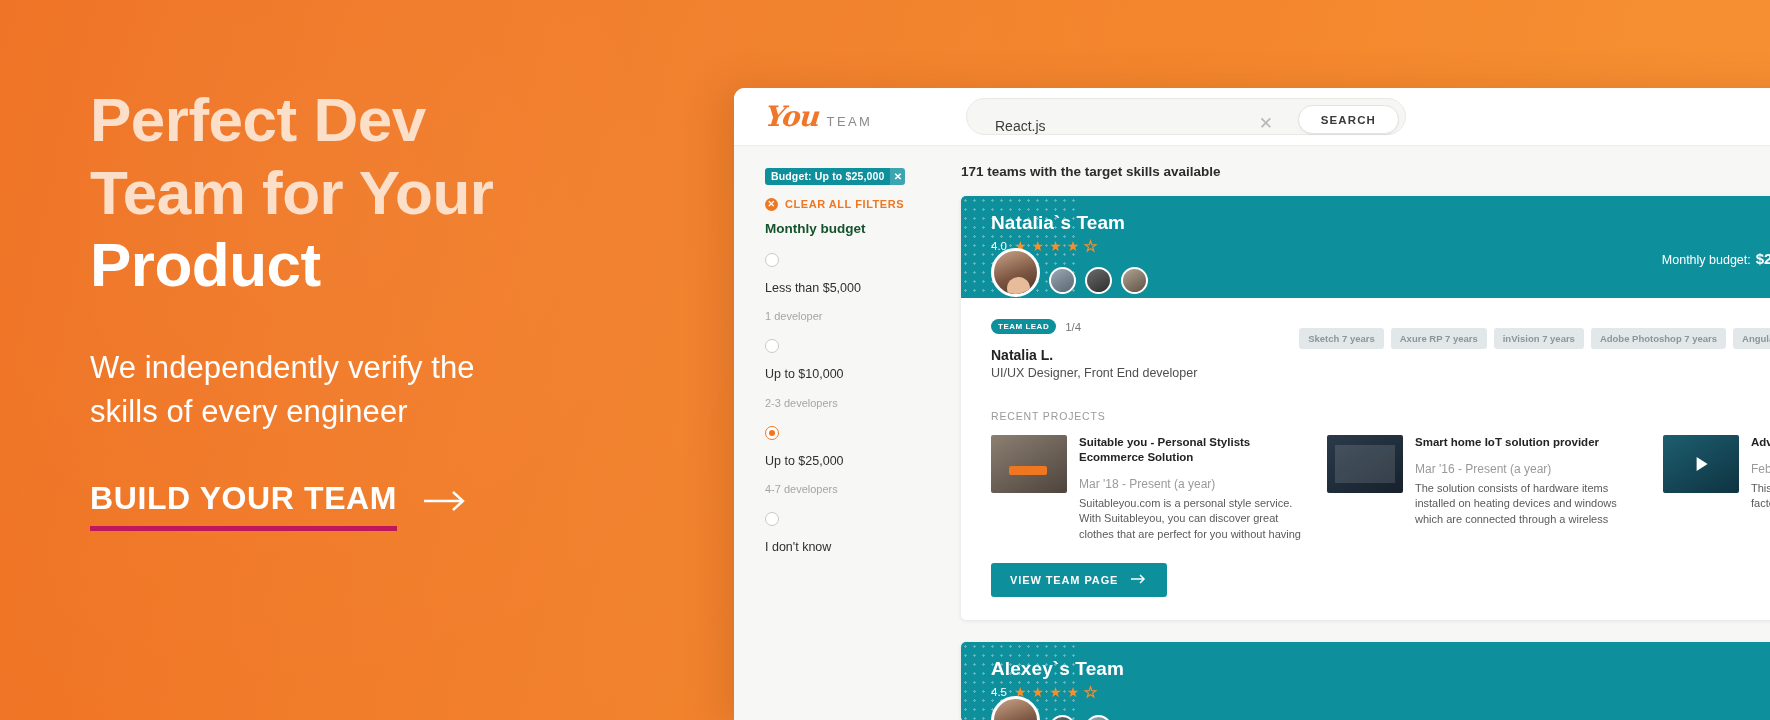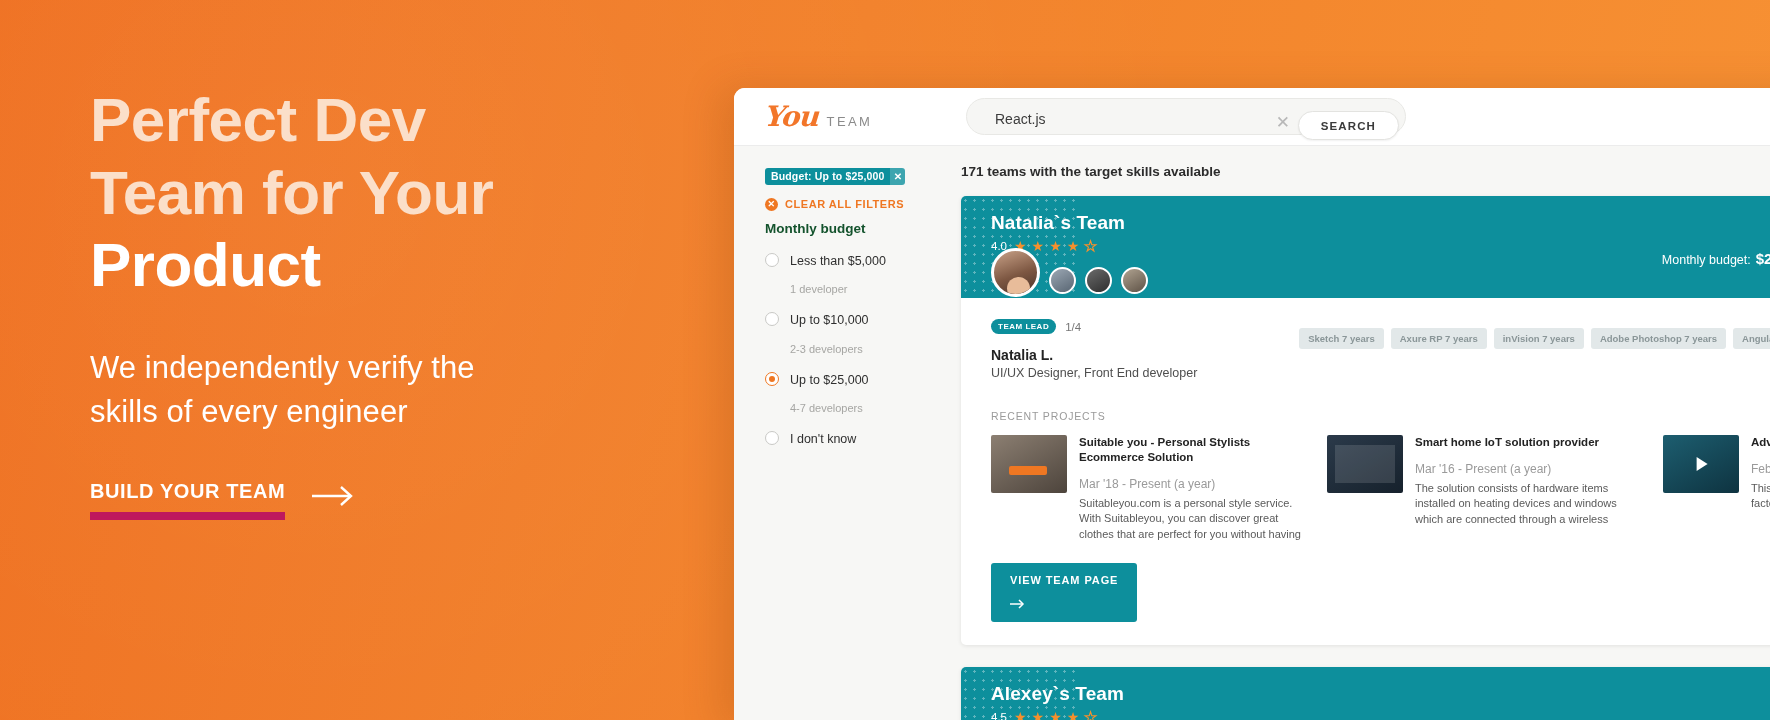--- a/index.html
+++ b/index.html
@@ -36,22 +36,22 @@
     margin-top:44px;
     font-size:31px; line-height:1.42; font-weight:300;
     color:#ffffff; letter-spacing:.1px;
   }
 
   .cta{
     margin-top:46px; display:inline-flex; align-items:center; gap:26px;
     cursor:pointer; user-select:none;
   }
   .cta-label{
-    font-size:20px; font-weight:bold; color:#fff; letter-spacing:.6px;
-    padding-bottom:9px; border-bottom:8px solid #be185d;
+    font-size:32px; font-weight:bold; color:#fff; letter-spacing:.6px;
+    padding-bottom:9px; border-bottom:5px solid #be185d;
   }
   .cta-arrow{ display:block; margin-bottom:4px; }
 
   
   .app{
     position:absolute; left:734px; top:88px;
     width:1100px; height:640px;
     background:#f7f7f5;
     border-radius:11px 0 0 0;
     box-shadow:-14px 0 38px rgba(120,45,0,.17);
@@ -69,22 +69,22 @@
     font-size:28px; font-style:italic; font-weight:bold;
     color:#f2762a; letter-spacing:-1px; line-height:1;
     transform:skewX(-6deg);
   }
   .logo-team{
     font-size:13px; letter-spacing:2.4px; color:#8b8b8b; font-weight:400;
   }
 
   .searchbox{
     width:440px; height:37px; background:#f6f6f4; border:1px solid #e8e8e5;
-    border-radius:19px; display:flex; align-items:flex-start;
-    padding:12px 6px 0 28px; margin-left:4px;
+    border-radius:19px; display:flex; align-items:flex-end;
+    padding:12px 6px 0 28px; margin-left:4px;gap:17px;
   }
   .search-value{ flex:1; font-size:14px; color:#3c3c3c; }
   .clear-x{
     width:22px; height:22px; color:#b8b8b8; font-size:17px;
     display:flex; align-items:center; justify-content:center; cursor:pointer;
     margin-right:4px;
   }
   .search-btn{
     height:29px; padding:0 22px; background:#fff; border:1px solid #e3e3e0;
     border-radius:15px; font-size:11.5px; font-weight:bold; letter-spacing:1.1px;
@@ -116,21 +116,21 @@
     cursor:pointer;
   }
   .clear-all-ico{
     width:13px; height:13px; border-radius:50%; background:#ef7722; color:#fff;
     font-size:9px; display:flex; align-items:center; justify-content:center;
     flex-shrink:0; line-height:1;
   }
   .filter-title{
     margin-top:10px; font-size:13.5px; font-weight:bold; color:#14532d;
   }
-  .radio-row{ margin-top:15px; display:flex; gap:11px; cursor:pointer; }
+  .radio-row{ margin-top:15px; display:flex; gap:11px; cursor:pointer;flex-direction:column; }
   .radio{
     width:14px; height:14px; border-radius:50%; border:1.6px solid #c9c9c6;
     flex-shrink:0; margin-top:2px; background:#fff;
     display:flex; align-items:center; justify-content:center;
   }
   .radio.on{ border-color:#ef7722; }
   .radio.on:after{
     content:""; width:6px; height:6px; border-radius:50%; background:#ef7722;
   }
   .radio-main{ font-size:12.5px; color:#2f2f2f; line-height:1.25; }
@@ -240,21 +240,21 @@
   .proj-title{ font-size:11.5px; font-weight:bold; color:#232323; line-height:1.3; }
   .proj-date{ font-size:12px; color:#9a9a9a; margin-top:12px; }
   .proj-desc{
     font-size:11px; color:#5a5a5a; line-height:1.4; margin-top:5px;
     max-height:46px; overflow:hidden;
   }
 
   .view-btn{
     margin:21px 0 23px 30px; display:inline-flex; align-items:flex-start; gap:13px;
     background:#0d8f9c; color:#fff; font-size:11px; font-weight:bold;
-    letter-spacing:.9px; padding:11px 19px; border-radius:3px; cursor:pointer;flex-direction:column;
+    letter-spacing:.9px; padding:11px 19px; border-radius:3px; cursor:pointer;
   }
 
   .card2-head{ height:80px; }
   .card2-head .dots{ height:80px; }
 </style>
 </head>
 <body>
 
 <div class="hero-bg"></div>
 

